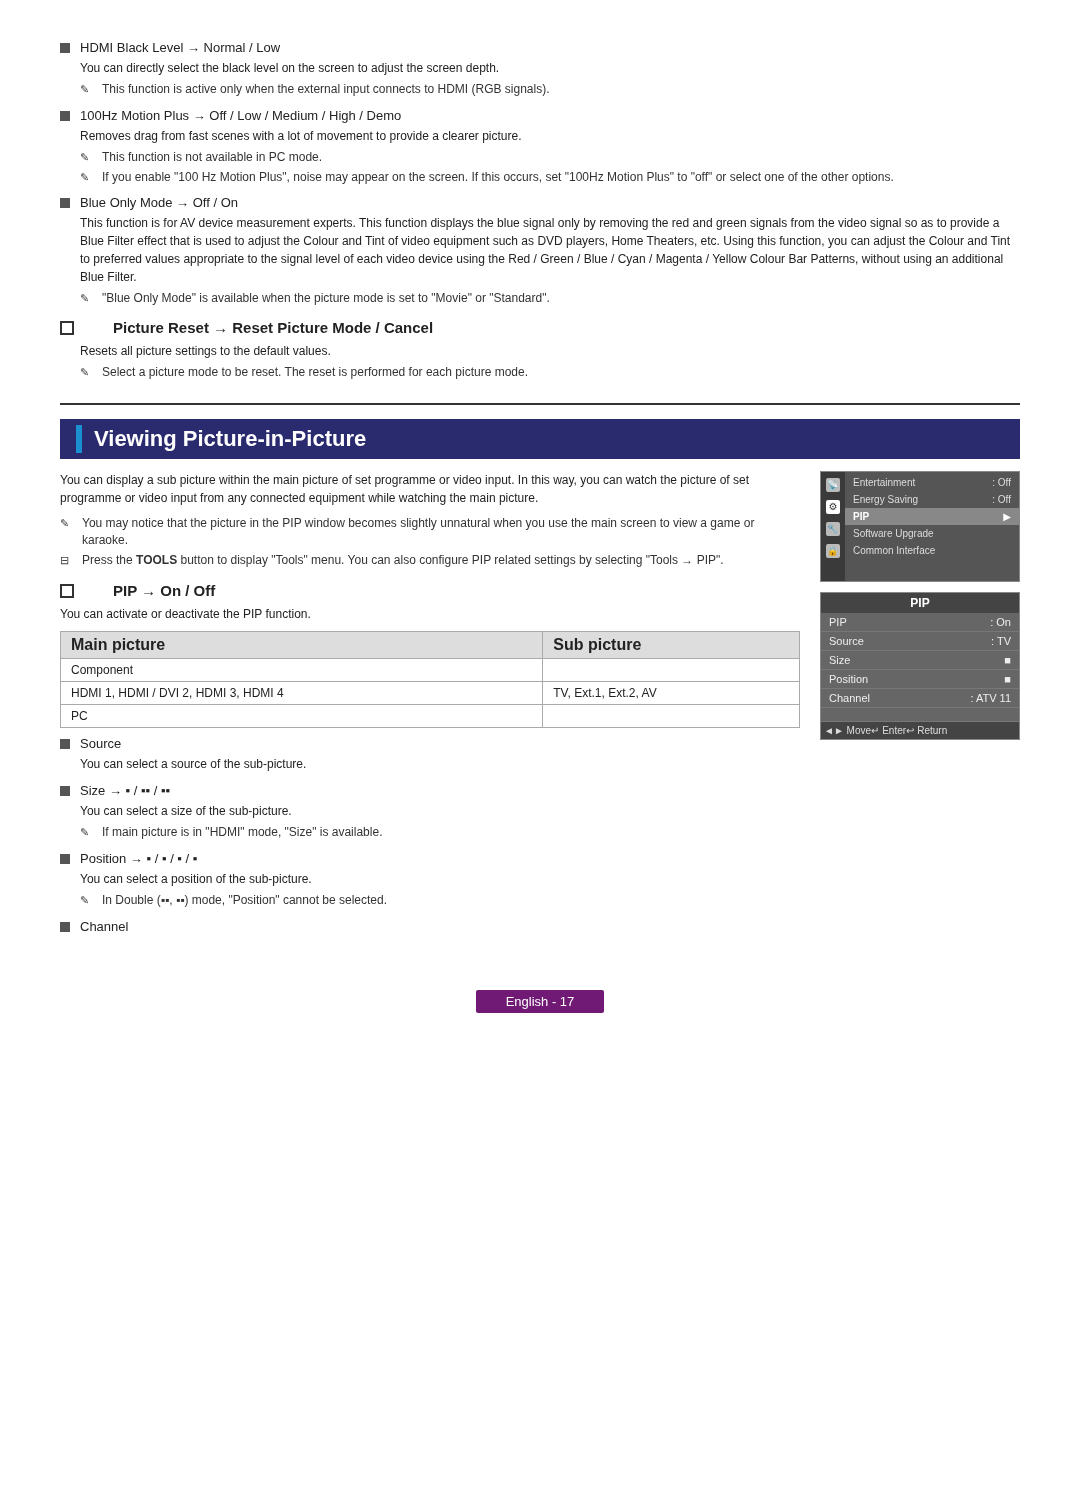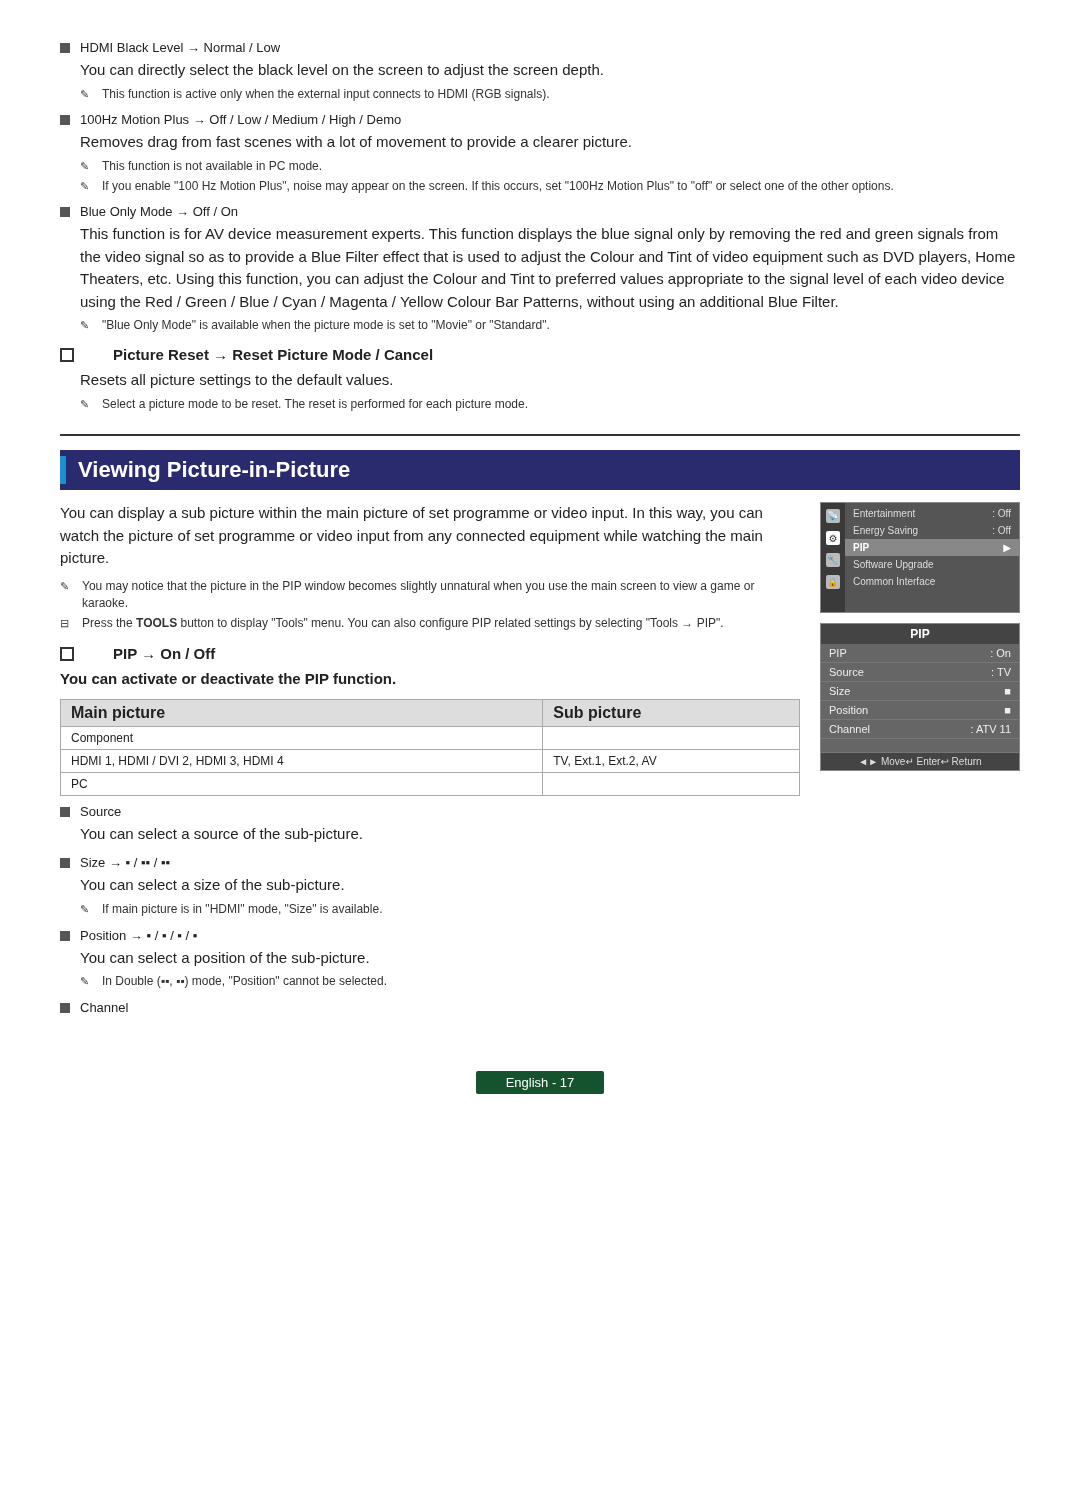--- a/index.html
+++ b/index.html
@@ -33,21 +33,21 @@
     }
 
     .bullet-title {
       font-weight: normal;
       font-size: 13px;
     }
 
     .bullet-body {
       margin-left: 20px;
       margin-bottom: 4px;
-      font-size: 15px;
+      font-size: 12px;
       line-height: 1.5;
     }
 
     .note-item {
       display: flex;
       align-items: flex-start;
       margin-left: 20px;
       margin-bottom: 3px;
     }
 
@@ -78,21 +78,21 @@
       border-top: 2px solid #333;
       margin: 22px 0 14px 0;
     }
 
     
     .section-heading {
       display: flex;
       align-items: center;
       background: #2a2a6e;
       color: #fff;
-      padding: 6px 0;
+      padding: 6px 16px;
       font-size: 22px;
       font-weight: bold;
       margin-bottom: 12px;
     }
 
     .section-heading-bar {
       width: 6px;
       height: 28px;
       background: #1a90d0;
       margin-right: 12px;
@@ -230,21 +230,21 @@
       border-bottom: 1px solid #777;
     }
 
     .pip-menu-row:last-child {
       border-bottom: none;
     }
 
     .pip-menu-footer {
       background: #444;
       display: flex;
-      justify-content: center;
+      justify-content: flex-start;
       padding: 3px;
       font-size: 10px;
       color: #ddd;
     }
 
     
     .pip-table {
       border-collapse: collapse;
       width: 100%;
       margin: 8px 0;
@@ -268,21 +268,21 @@
 
     
     .page-footer {
       text-align: center;
       margin-top: 40px;
       padding: 6px 20px;
     }
 
     .page-footer-badge {
       display: inline-block;
-      background: #14532d;
+      background: #701a75;
       color: #fff;
       padding: 4px 30px;
       font-size: 13px;
       border-radius: 2px;
     }
   </style>
 </head>
 <body>
 
 <div>
@@ -362,21 +362,21 @@
     <div class="note-item" style="margin-left:0;">
       <span class="tools-icon">⊟</span>
       <span class="note-text">Press the <strong>TOOLS</strong> button to display "Tools" menu. You can also configure PIP related settings by selecting "Tools → PIP".</span>
     </div>
 
     <div class="sub-heading" style="margin-top:14px;">
       <div class="checkbox-icon"></div>
       <span class="sub-heading-title">PIP → On / Off</span>
     </div>
 
-    <div class="bullet-body" style="margin-left:0;font-weight:bold;">You can activate or deactivate the PIP function.</div>
+    <div class="bullet-body" style="margin-left:0;">You can activate or deactivate the PIP function.</div>
 
     <table class="pip-table">
       <thead>
         <tr>
           <th>Main picture</th>
           <th>Sub picture</th>
         </tr>
       </thead>
       <tbody>
         <tr>

